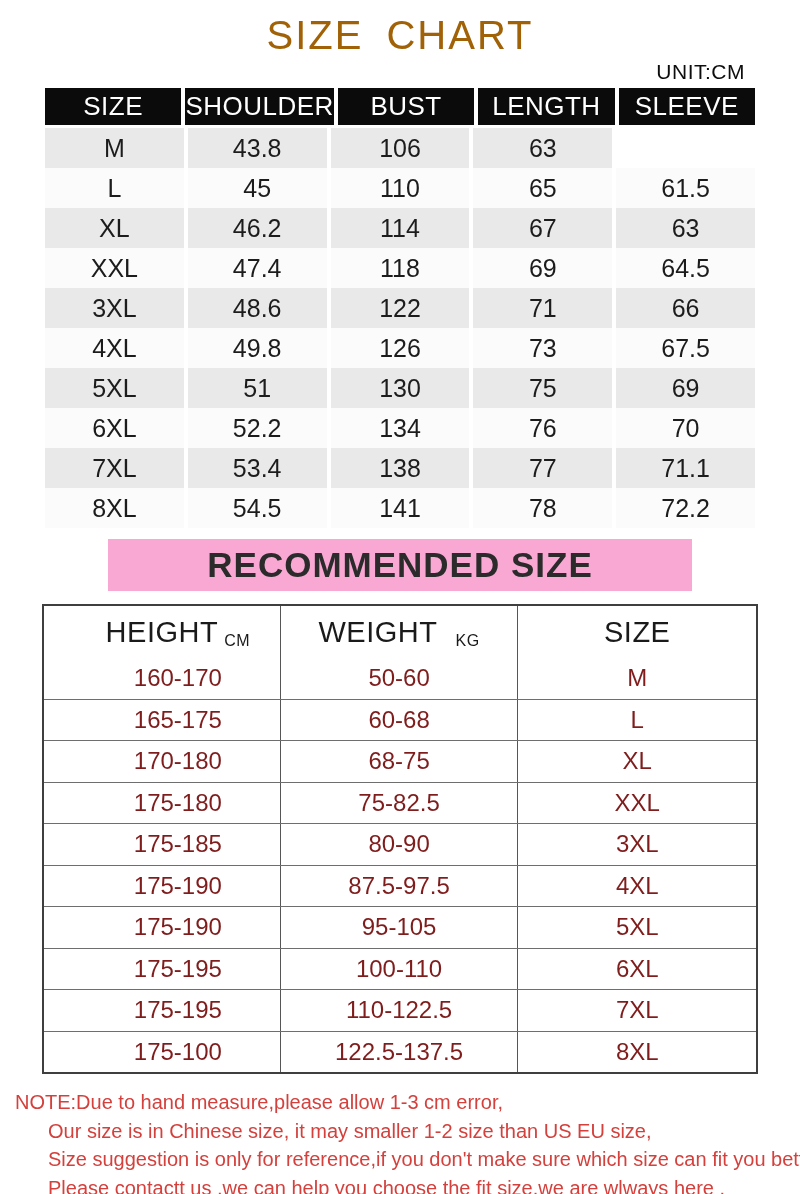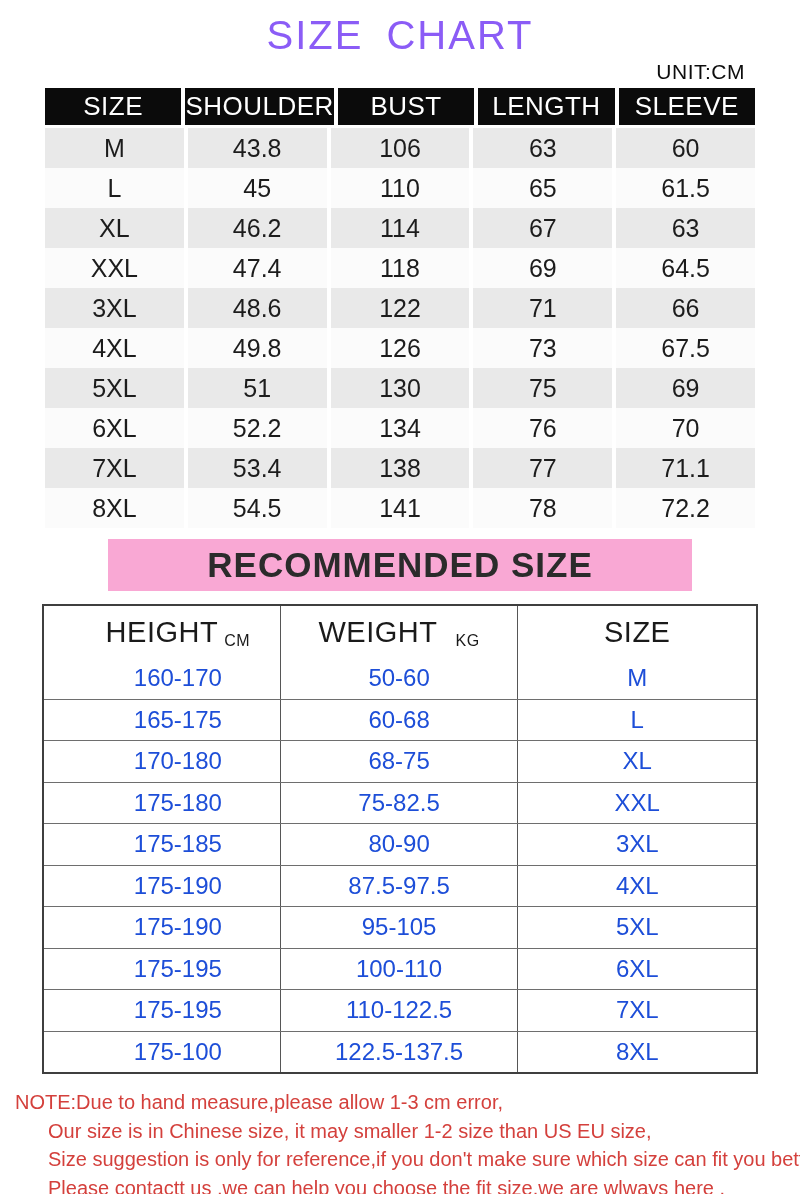--- a/index.html
+++ b/index.html
@@ -3,21 +3,21 @@
 <meta charset="utf-8">
 <style>
   html,body{margin:0;padding:0;}
   body{
     width:800px;height:1194px;background:#ffffff;overflow:hidden;
     font-family:"Liberation Sans", sans-serif;color:#1c1c1c;position:relative;
   }
   
   .page-title{
     padding-top:12px;text-align:center;font-size:40px;font-weight:400;
-    letter-spacing:2px;word-spacing:10px;color:#8b5cf6;line-height:46px;
+    letter-spacing:2px;word-spacing:10px;color:#a16207;line-height:46px;
   }
   .unit-row{
     width:745px;text-align:right;font-size:21px;color:#0d0d0d;
     margin-top:2px;height:24px;line-height:24px;letter-spacing:0.5px;
   }
   
   .t1{width:710px;margin:4px auto 0;}
   .t1-row{display:grid;grid-template-columns:repeat(5,1fr);column-gap:4px;}
   .t1-head .t1-hcell{
     background:#0b0b0b;color:#ffffff;height:37px;font-size:26px;
@@ -37,21 +37,21 @@
     display:flex;align-items:center;justify-content:center;
     font-size:35px;font-weight:700;letter-spacing:1px;color:#2b2b2b;
   }
   
   .t2{width:712px;margin:13px auto 0;border:2px solid #3f3f3f;background:#fff;}
   .t2-row{display:grid;grid-template-columns:33.1% 33.4% 33.5%;}
   .t2-row + .t2-row{border-top:1px solid #6e6e6e;}
   .t2-cell{
     border-left:1px solid #565656;height:40.5px;
     display:flex;align-items:center;justify-content:center;
-    font-size:24px;color:#1d4ed8;
+    font-size:24px;color:#7f1d1d;
   }
   .t2-cell:first-child{border-left:none;margin-left:32px;}
   .t2-head .t2-cell{height:52px;font-size:29px;color:#1a1a1a;letter-spacing:0.5px;}
   .t2-unit{font-size:16px;display:inline-block;transform:translateY(9px);margin-left:6px;}
   .t2-head .t2-cell:nth-child(2) .t2-unit{margin-left:18px;}
   
   .note{margin:14px 0 0 15px;font-size:20px;line-height:28.5px;}
   .note-line{white-space:nowrap;}
   .note-line.indented{padding-left:33px;}
 </style>
@@ -69,21 +69,20 @@
     <div class="t1-hcell">BUST</div>
     <div class="t1-hcell">LENGTH</div>
     <div class="t1-hcell">SLEEVE</div>
   </div>
   <div class="t1-body">
       <div class="t1-row odd">
         <div class="t1-cell">M</div>
         <div class="t1-cell">43.8</div>
         <div class="t1-cell">106</div>
         <div class="t1-cell">63</div>
-        <div class="t1-cell">60</div>
       </div>
       <div class="t1-row even">
         <div class="t1-cell">L</div>
         <div class="t1-cell">45</div>
         <div class="t1-cell">110</div>
         <div class="t1-cell">65</div>
         <div class="t1-cell">61.5</div>
       </div>
       <div class="t1-row odd">
         <div class="t1-cell">XL</div>

